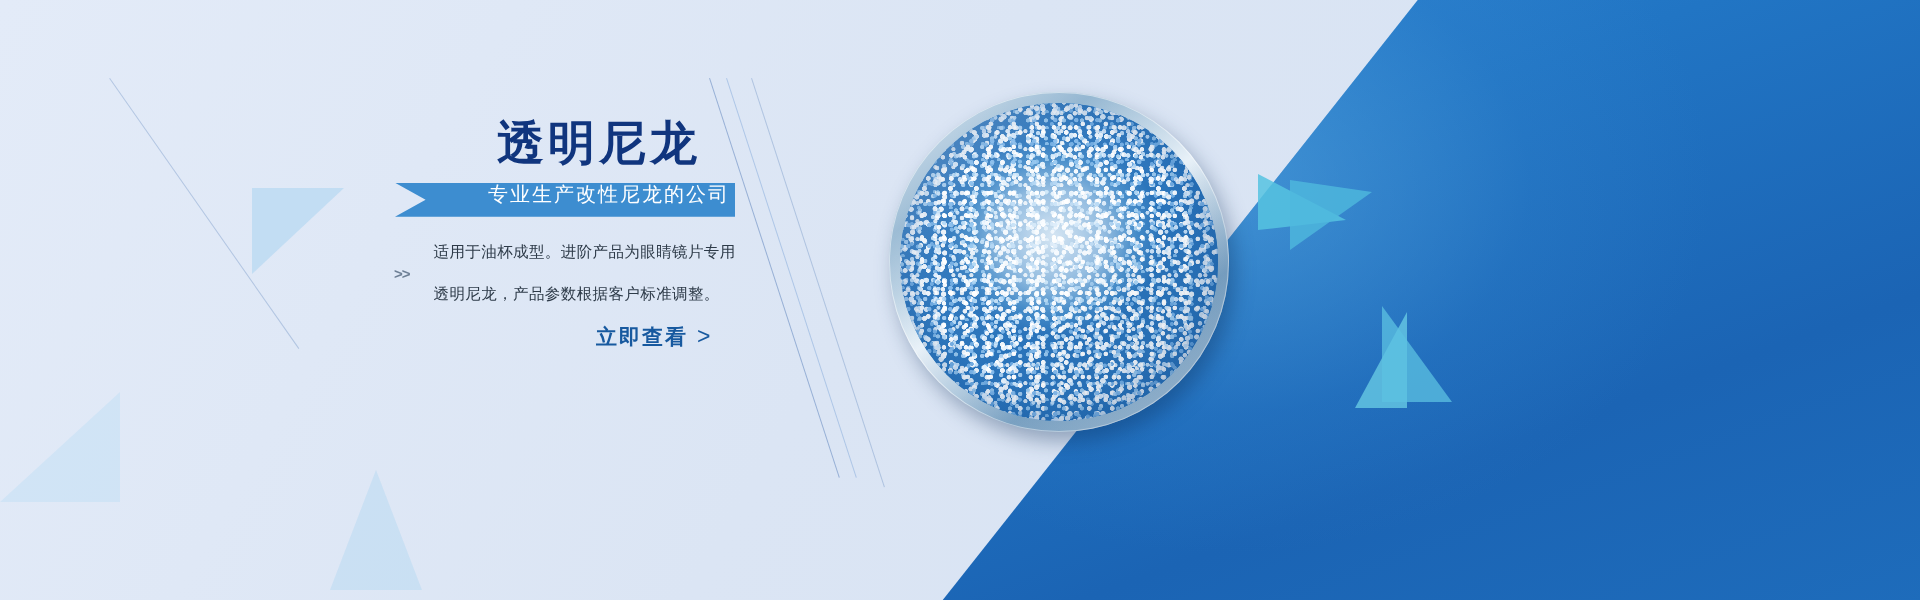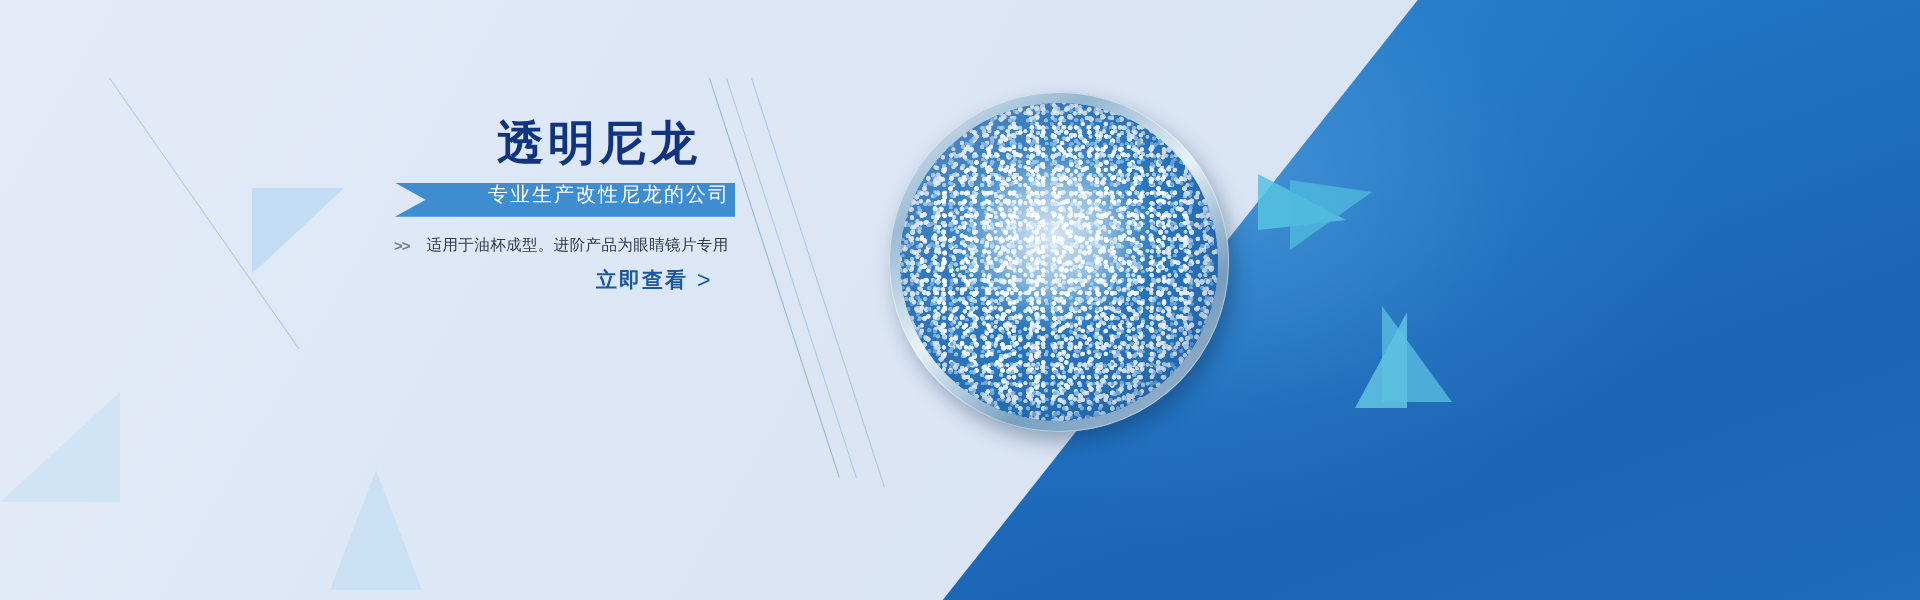--- a/index.html
+++ b/index.html
@@ -230,21 +230,21 @@
     margin-right:9px;
     margin-top:2px;
     flex:0 0 auto;
   }
   .desc{
     color:#2d3a48;
     font-size:15.5px;
     line-height:1.78;
     letter-spacing:.4px;
   }
-  .desc p{margin:8px;}
+  .desc p{margin:15px;}
 
   .cta{
     padding-left:210px;
     display:flex;align-items:center;
     color:#17599f;
     font-size:21px;
     letter-spacing:2px;
     font-weight:bold;
     cursor:pointer;
     width:max-content;
@@ -295,20 +295,21 @@
 
     <div class="ribbon">
       <div class="ribbon-shape"></div>
       <span class="ribbon-text">专业生产改性尼龙的公司</span>
     </div>
 
     <div class="desc-row">
       <span class="chev">&gt;&gt;</span>
       <div class="desc">
         <p>适用于油杯成型。进阶产品为眼睛镜片专用</p>
+        <p>透明尼龙，产品参数根据客户标准调整。</p>
       </div>
     </div>
 
     <div class="cta">
       <span>立即查看</span>
       <span class="arrow">&gt;</span>
     </div>
 
   </div>
 </div>

